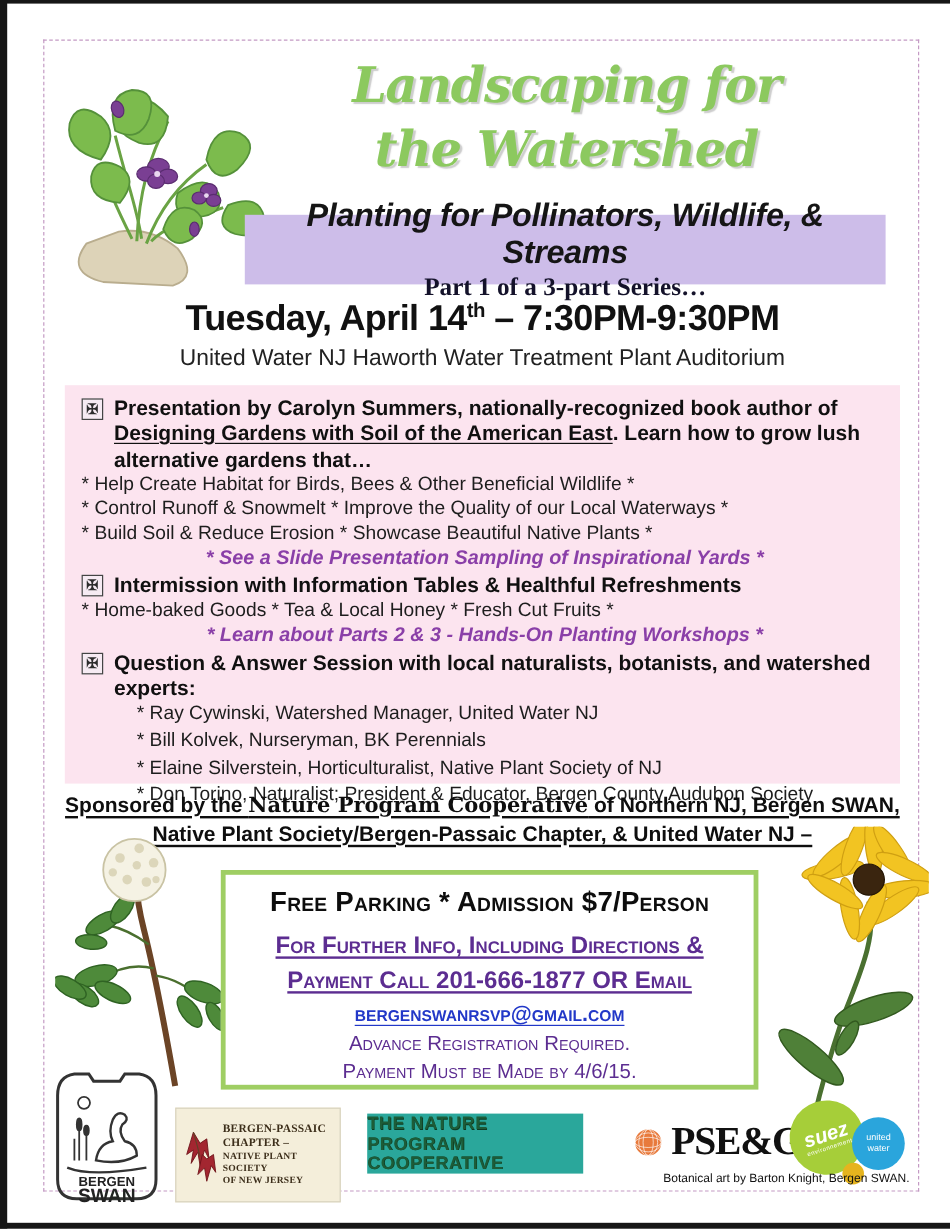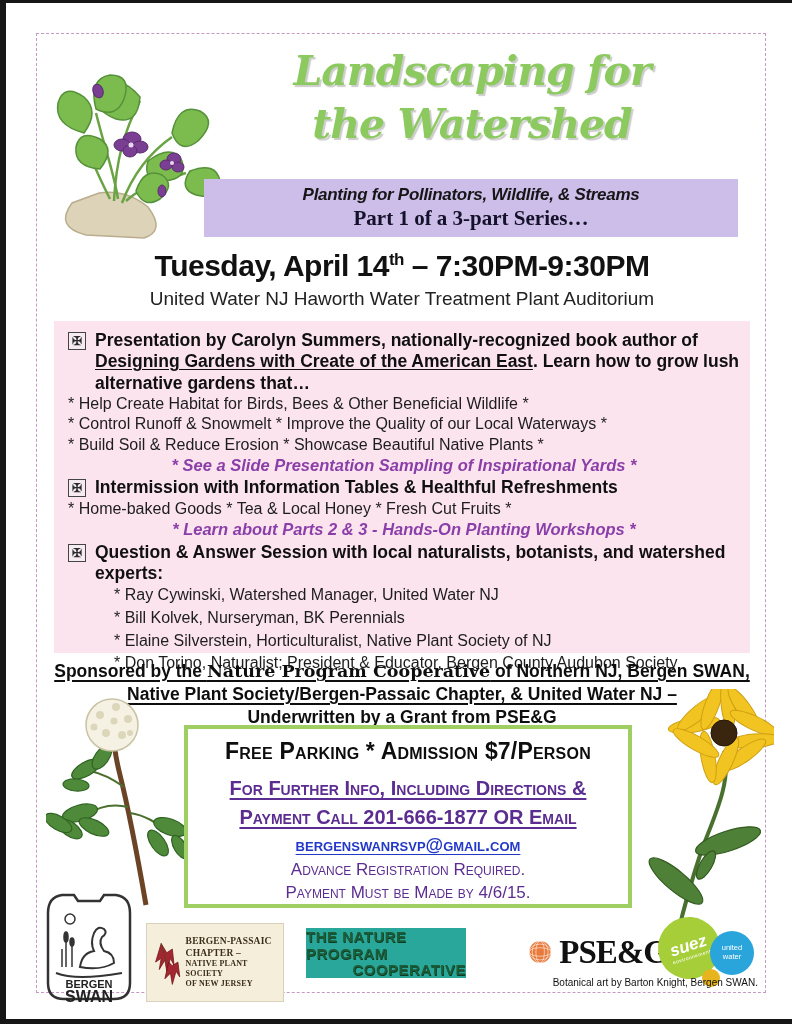--- a/index.html
+++ b/index.html
@@ -21,21 +21,21 @@
     left:190px; top:42px; width:552px; text-align:center;
     font-family:"DejaVu Serif", serif; font-style:italic; font-weight:bold;
     font-size:41px; line-height:1.3; color:#8cc95f;
     text-shadow:2px 2px 1px rgba(110,110,110,0.35);
     letter-spacing:-1px;
   }
   .banner {
     left:198px; top:176px; width:534px; height:58px; background:#cdbde9;
     display:flex; flex-direction:column; justify-content:center; text-align:center;
   }
-  .banner-line1 { font-size:17px; font-weight:bold; font-style:italic; color:#151515; letter-spacing:-0.3px; }
+  .banner-line1 { font-size:27px; font-weight:bold; font-style:italic; color:#151515; letter-spacing:-0.3px; }
   .banner-line2 { font-family:"Liberation Serif", serif; font-size:21px; font-weight:bold; color:#14122a; margin-top:1px; }
 
   .date-line {
     left:40px; top:246px; width:712px; text-align:center;
     font-size:30px; font-weight:bold; color:#111; letter-spacing:-0.5px;
   }
   .date-line sup { font-size:17px; }
   .location-line {
     left:40px; top:285px; width:712px; text-align:center;
     font-size:19px; color:#222;
@@ -83,22 +83,22 @@
   .reg { margin-top:3px; font-size:17px; color:#5c2d91; line-height:1.35; }
 
   
   .npsnj {
     left:140px; top:920px; width:138px; height:79px; background:#f4eeda;
     border:1px solid #d8d2bd; box-sizing:border-box; display:flex; align-items:center; gap:4px; padding:3px;
   }
   .npsnj-text { font-family:"Liberation Serif", serif; font-weight:bold; color:#3c2e1a; font-size:8px; line-height:1.25; letter-spacing:0.2px; text-transform:uppercase; }
   .npsnj-text .big { font-size:9.5px; }
   .npc-box {
-    left:300px; top:925px; width:160px; height:50px; background:#2aa79b;
-    display:flex; flex-direction:column; align-items:flex-end; justify-content:center;
+    left:300px; top:925px; width:180px; height:50px; background:#2aa79b;
+    display:flex; flex-direction:column; align-items:flex-start; justify-content:center;
     font-weight:bold; color:#1d5c38; letter-spacing:0.5px;
     text-shadow:0.5px 0.5px 0 #0d3a22;
   }
   .npc-box .l1 { font-size:15px; } .npc-box .l2 { font-size:15px; margin-top:-1px; }
   .pseg { left:522px; top:926px; width:140px; height:46px; display:flex; align-items:center; gap:7px; }
   .pseg-name { font-family:"Liberation Serif", serif; font-weight:bold; font-size:33px; color:#111; letter-spacing:-1px; }
   .suez { left:650px; top:910px; width:104px; height:84px; }
   .suez-green {
     position:absolute; left:2px; top:4px; width:62px; height:62px; border-radius:50%;
     background:#a6ce39; display:flex; flex-direction:column; align-items:center; justify-content:center;
@@ -165,21 +165,21 @@
   </div>
 
   <div class="abs date-line">
     <span>Tuesday, April 14</span><sup>th</sup><span> – 7:30PM-9:30PM</span>
   </div>
   <div class="abs location-line">United Water NJ Haworth Water Treatment Plant Auditorium</div>
 
   <div class="abs pink-box">
     <div class="prog-head">
       <span class="bullet">✠</span>
-      <span class="head-text"><span>Presentation by Carolyn Summers, nationally-recognized book author of </span><u>Designing Gardens with Create of the American East</u><span>. Learn how to grow lush alternative gardens that…</span></span>
+      <span class="head-text"><span>Presentation by Carolyn Summers, nationally-recognized book author of </span><u>Designing Gardens with Soil of the American East</u><span>. Learn how to grow lush alternative gardens that…</span></span>
     </div>
     <div class="star-line">* Help Create Habitat for Birds, Bees &amp; Other Beneficial Wildlife *</div>
     <div class="star-line">* Control Runoff &amp; Snowmelt * Improve the Quality of our Local Waterways *</div>
     <div class="star-line">* Build Soil &amp; Reduce Erosion * Showcase Beautiful Native Plants *</div>
     <div class="hl">* See a Slide Presentation Sampling of Inspirational Yards *</div>
 
     <div class="prog-head">
       <span class="bullet">✠</span>
       <span class="head-text">Intermission with Information Tables &amp; Healthful Refreshments</span>
     </div>
@@ -194,21 +194,20 @@
       <div>* Ray Cywinski, Watershed Manager, United Water NJ</div>
       <div>* Bill Kolvek, Nurseryman, BK Perennials</div>
       <div>* Elaine Silverstein, Horticulturalist, Native Plant Society of NJ</div>
       <div>* Don Torino, Naturalist; President &amp; Educator, Bergen County Audubon Society</div>
     </div>
   </div>
 
   <div class="abs sponsor">
     <div class="sp-line"><span>Sponsored by the </span><span class="npc-font">Nature Program Cooperative</span><span> of Northern NJ, Bergen SWAN,</span></div>
     <div class="sp-line">Native Plant Society/Bergen-Passaic Chapter, &amp; United Water NJ –</div>
-    <div class="sp-line">Underwritten by a Grant from PSE&amp;G</div>
   </div>
 
   <svg class="abs" style="left:40px; top:688px;" width="152" height="216" viewBox="0 0 152 216">
     <path d="M100,214 C92,168 84,124 74,84 C70,68 68,56 68,46" fill="none" stroke="#6b4426" stroke-width="5"></path>
     <g stroke="#4a6f2e" stroke-width="2" fill="none">
       <path d="M82,116 C66,112 52,116 40,124"></path>
         <path d="M84,122 C98,124 112,132 120,140"></path>
       <path d="M78,96 C64,86 54,82 44,80"></path>
     </g>
     <g fill="#4e8a3a" stroke="#2f6323" stroke-width="1.2">

